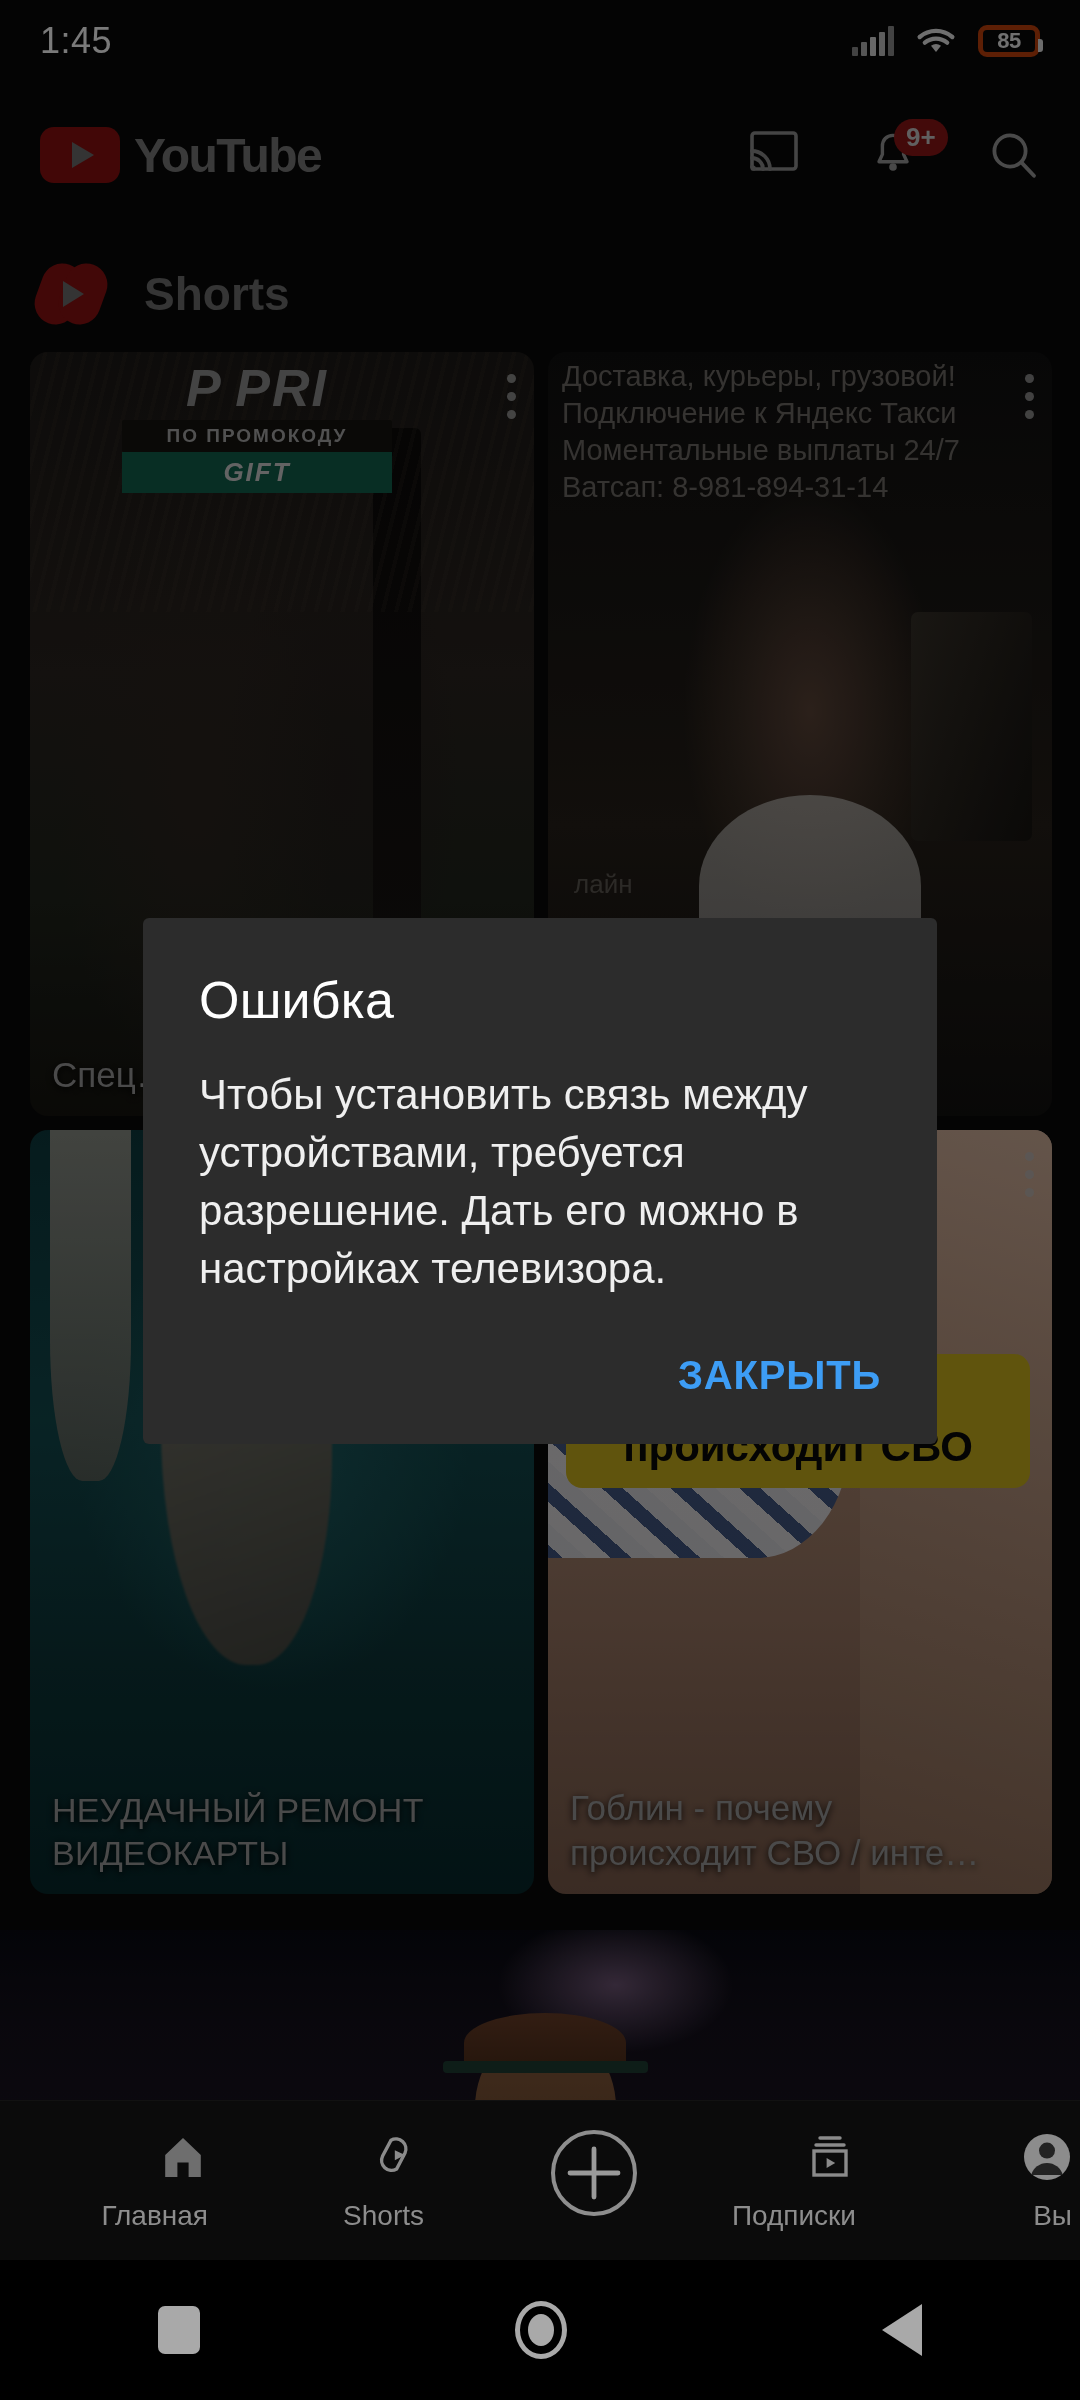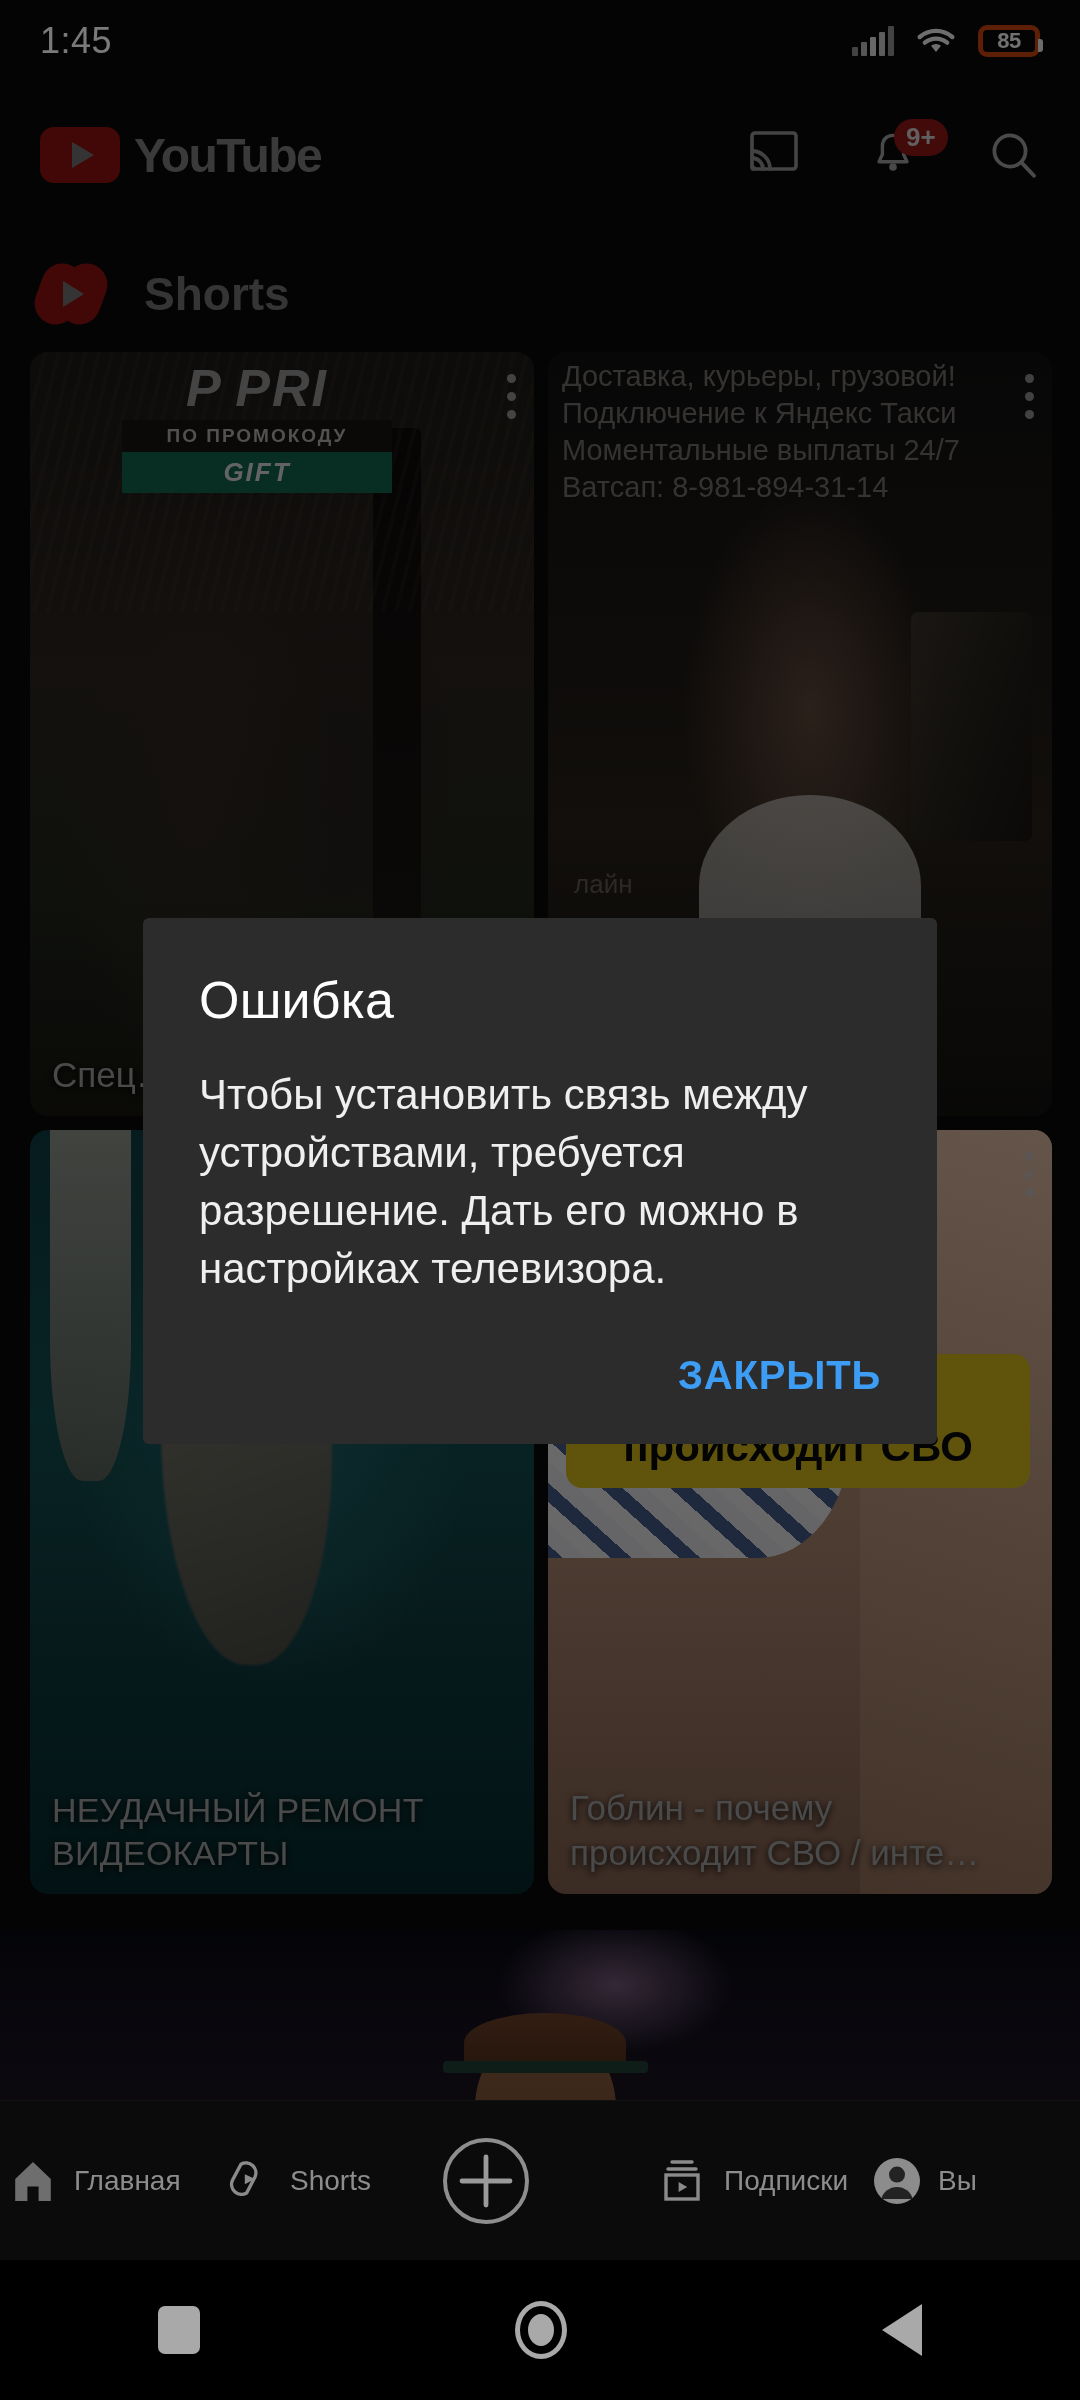--- a/index.html
+++ b/index.html
@@ -110,21 +110,21 @@
   
   .dialog{position:absolute;left:143px;top:918px;width:794px;height:526px;background:#2c2c2c;border-radius:6px;z-index:30;
       padding:52px 56px 0 56px;display:flex;flex-direction:column;}
   .dlg-title{color:#fff;font-size:52px;font-weight:normal;letter-spacing:.2px;}
   .dlg-body{color:#efefef;font-size:42px;line-height:1.38;margin-top:36px;}
   .dlg-actions{margin-top:auto;padding-bottom:46px;display:flex;justify-content:flex-end;}
   .dlg-btn{color:#3d9df5;font-size:40px;font-weight:bold;letter-spacing:.8px;background:none;border:none;cursor:pointer;font-family:inherit;}
 
   
   .bottomnav{position:absolute;left:0;bottom:140px;width:1080px;height:160px;background:#0b0b0b;display:flex;align-items:center;justify-content:space-around;z-index:25;border-top:1px solid #121212;}
-  .nav-item{display:flex;align-items:center;gap:16px;width:200px;}
+  .nav-item{display:flex;flex-direction:column;align-items:flex-end;gap:16px;width:200px;}
   .nav-label{color:#8d8d8d;font-size:28px;}
   .nav-ico{height:54px;display:flex;align-items:center;justify-content:center;}
 
   
   .androidnav{position:absolute;left:0;bottom:0;width:1080px;height:140px;background:#000;display:flex;align-items:center;justify-content:space-around;z-index:26;}
   .and-sq{width:42px;height:48px;background:#a9a9a9;border-radius:7px;}
   .and-ho{width:52px;height:58px;border:5px solid #a9a9a9;border-radius:50%;display:flex;align-items:center;justify-content:center;}
   .and-ho i{width:26px;height:32px;background:#a9a9a9;border-radius:50%;}
   .and-bk{width:0;height:0;border-right:40px solid #a9a9a9;border-top:26px solid transparent;border-bottom:26px solid transparent;}
 </style>

